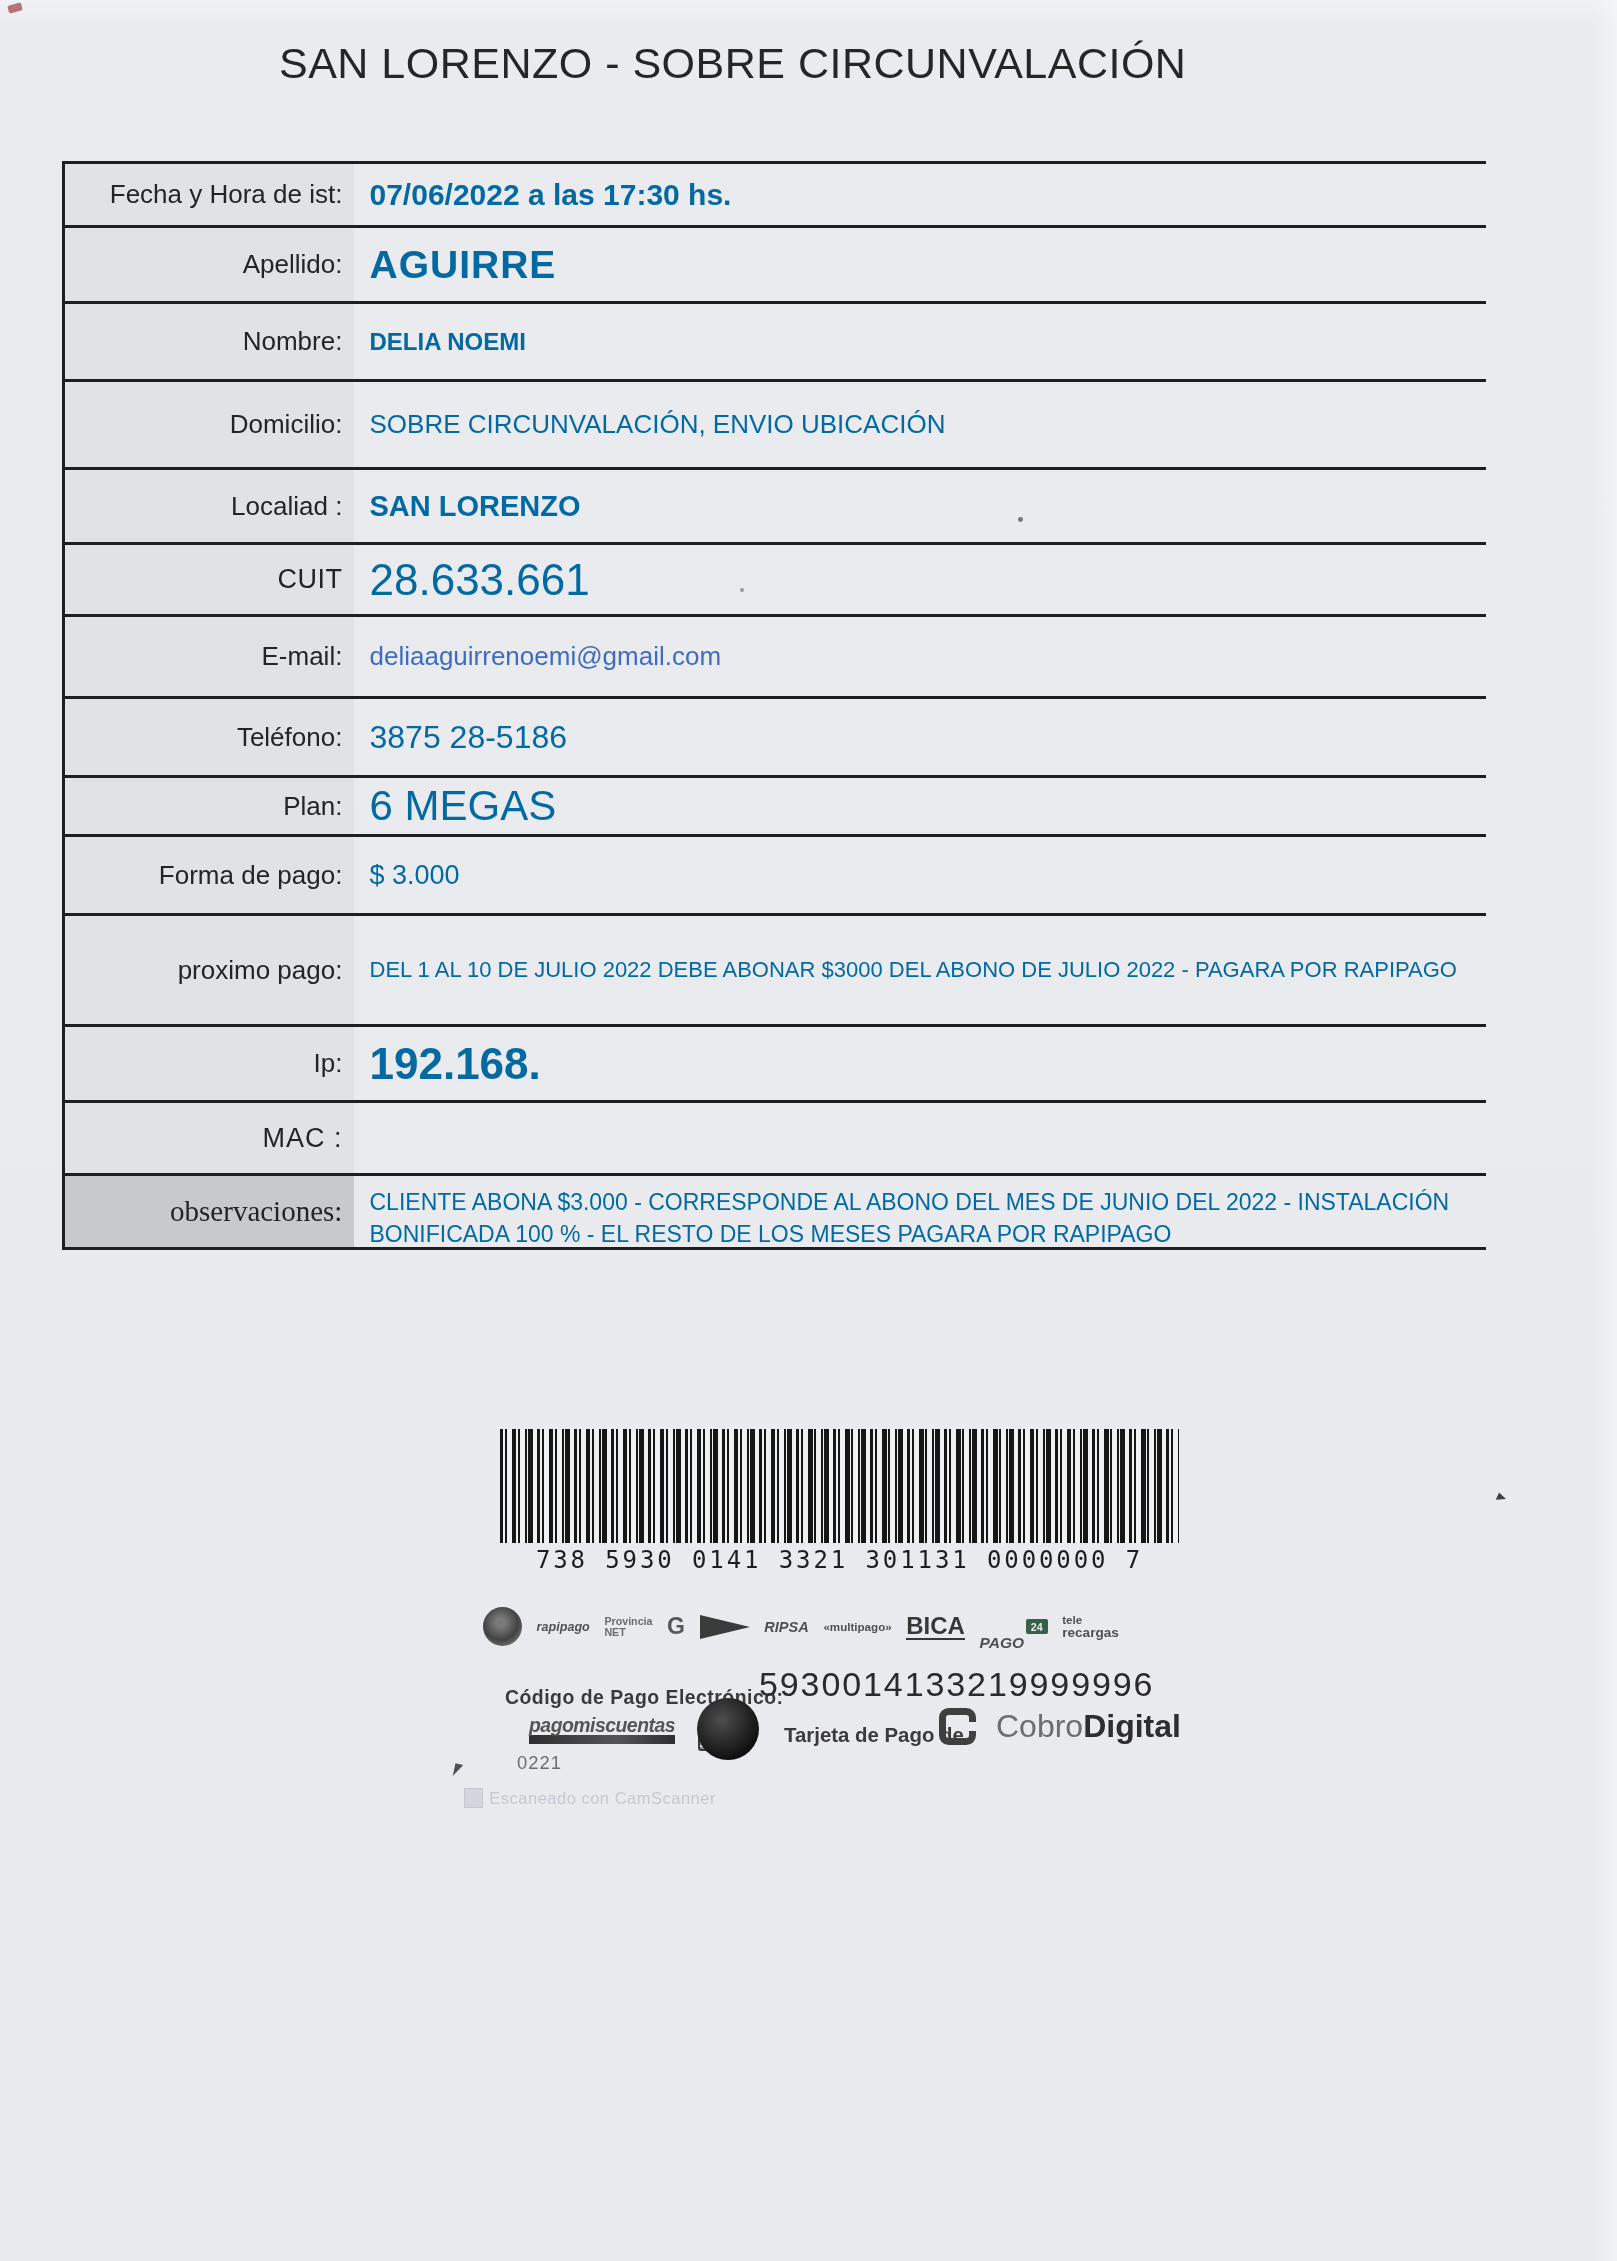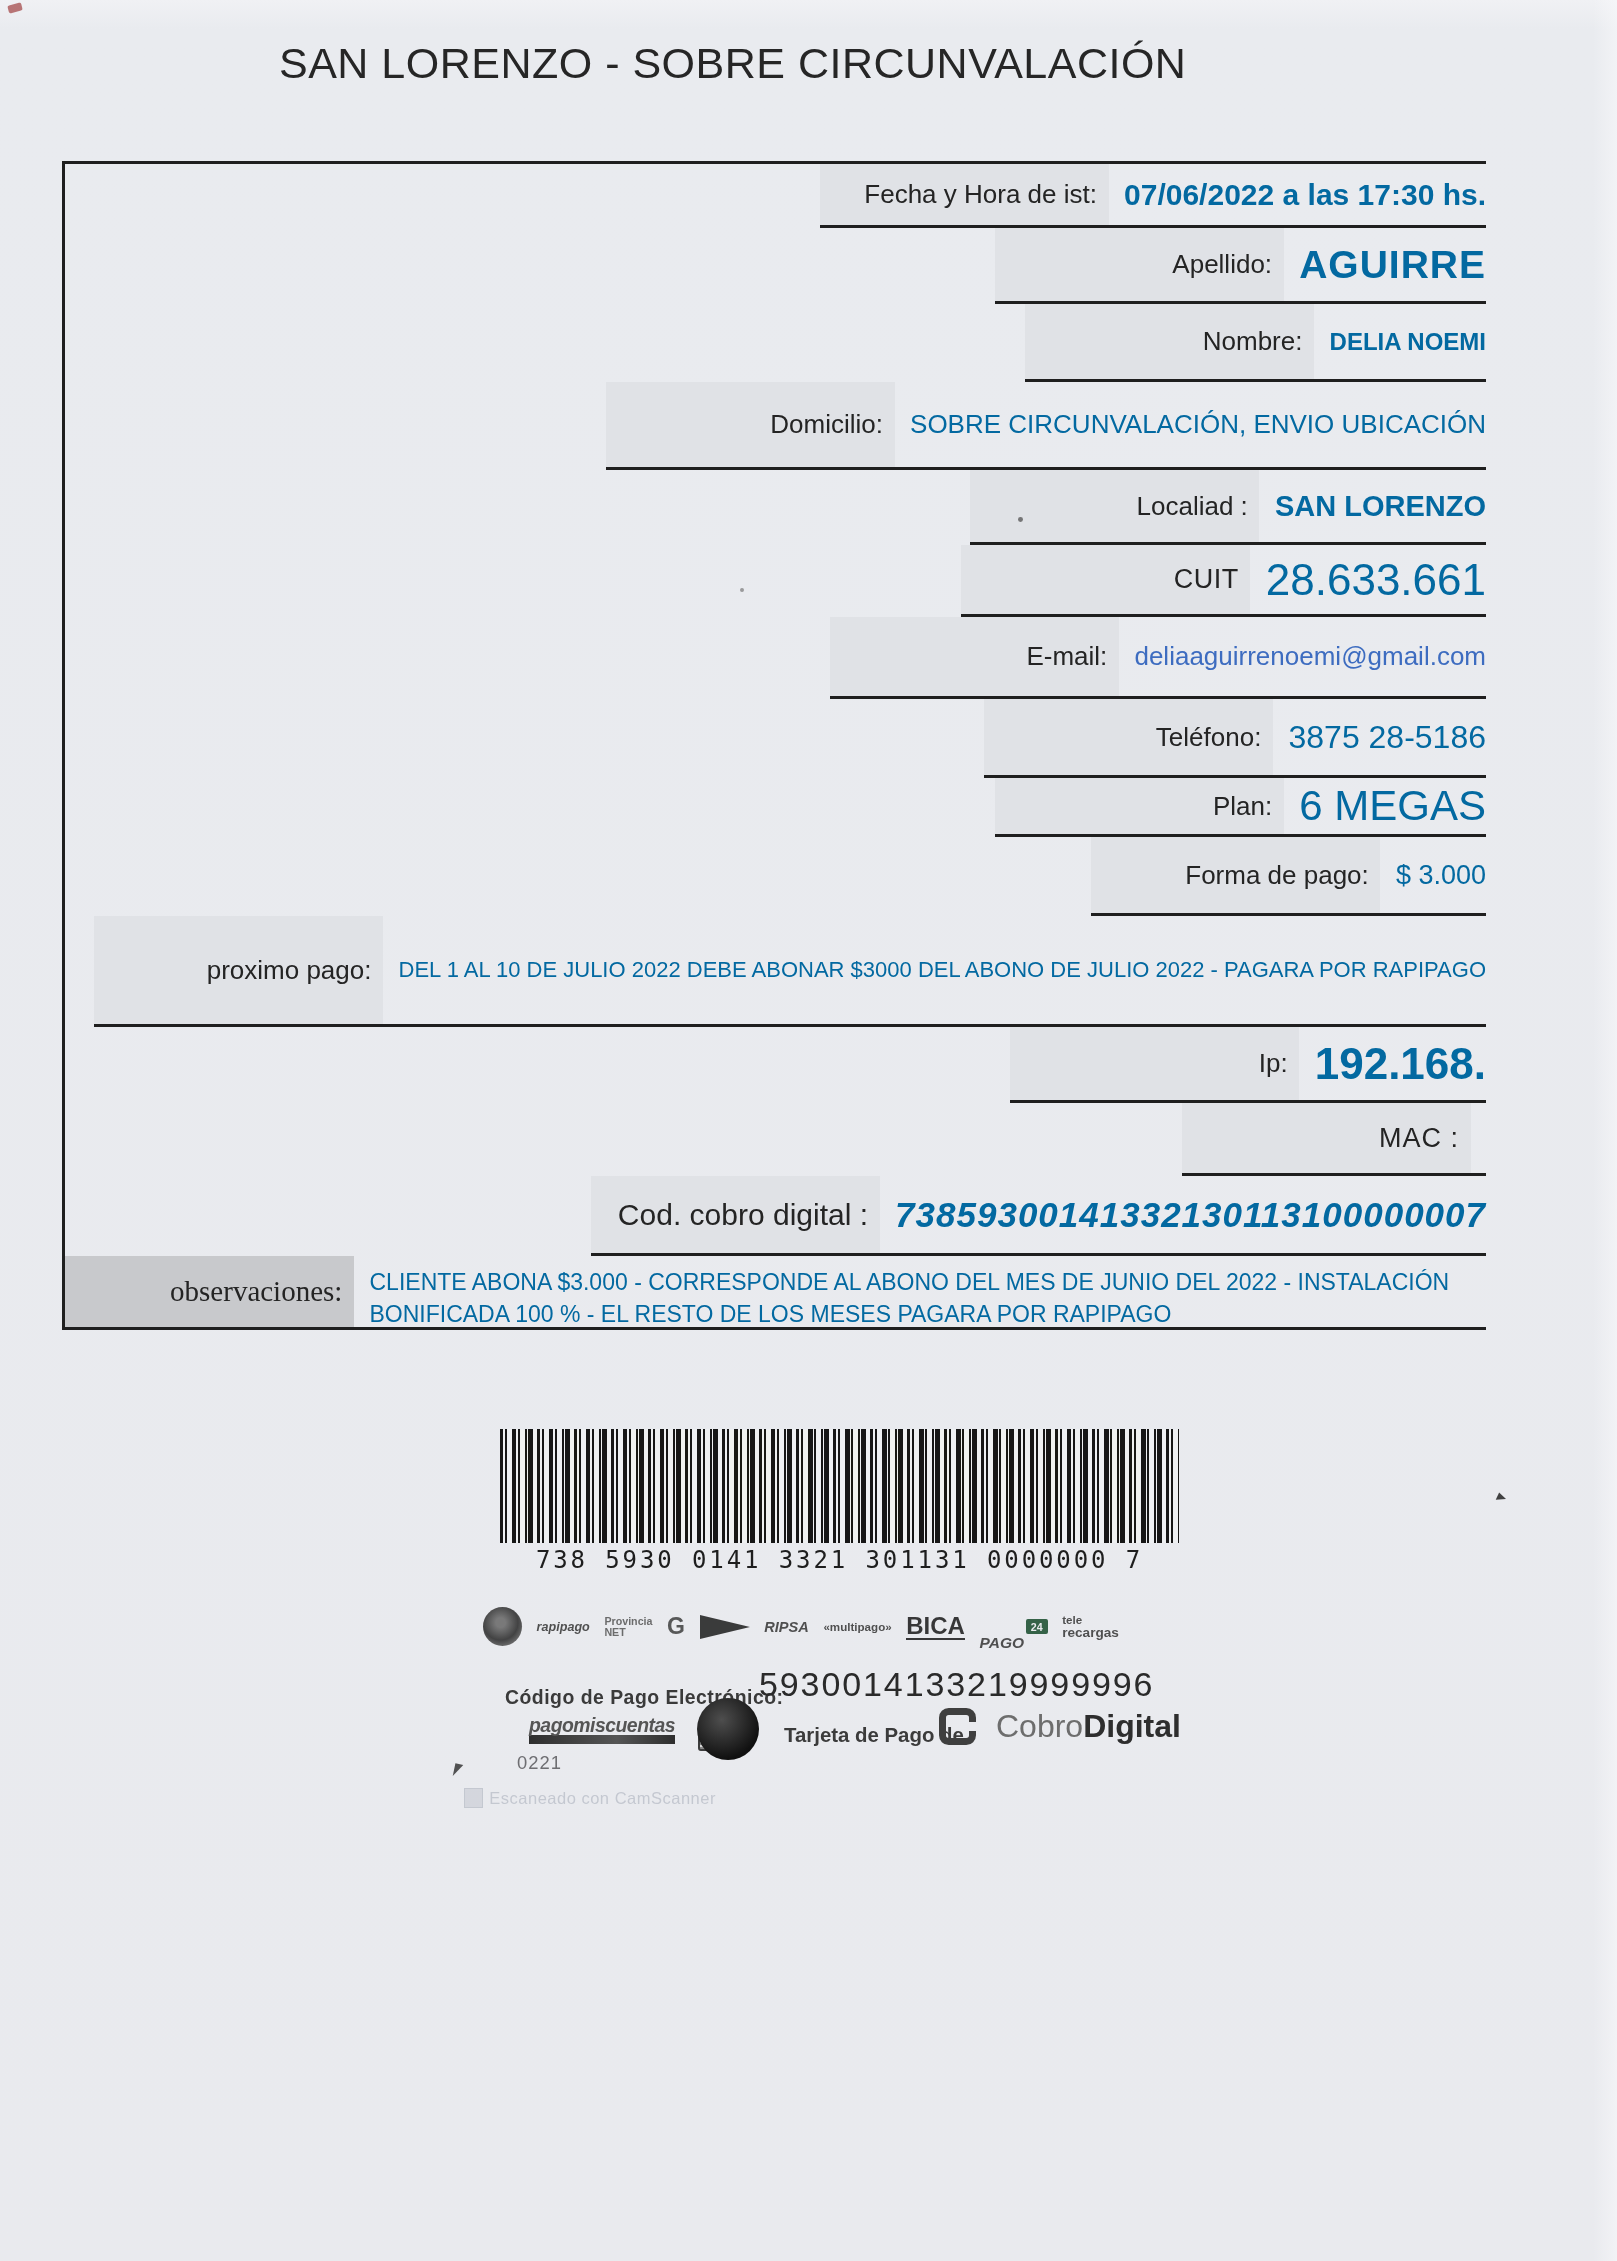--- a/index.html
+++ b/index.html
@@ -16,21 +16,21 @@
   .page-title{
     position:absolute;left:279px;top:39px;
     font-size:43px;letter-spacing:0.5px;color:#262626;font-weight:400;
     white-space:nowrap;
   }
 
   
   .form-table{
     position:absolute;left:62px;top:161px;width:1421px;
     border-top:3.9px solid #1f1f1f;border-left:3.9px solid #1f1f1f;
-    display:flex;flex-direction:column;align-items:flex-end;
+    display:flex;flex-direction:column;
   }
   .frow{display:flex;border-bottom:3.9px solid #1f1f1f;box-sizing:border-box;}
   .cell-label{
     width:289px;flex:0 0 289px;background:#e0e2e6;
     display:flex;align-items:center;justify-content:flex-end;
     padding-right:11.6px;box-sizing:border-box;
     font-size:26px;color:#242424;text-align:right;white-space:nowrap;
   }
   .cell-value{
     flex:1;display:flex;align-items:center;padding-left:15.5px;box-sizing:border-box;
@@ -185,24 +185,20 @@
       <div class="cell-value">DEL 1 AL 10 DE JULIO 2022 DEBE ABONAR $3000 DEL ABONO DE JULIO 2022 - PAGARA POR RAPIPAGO</div>
     </div>
     <div class="frow r12">
       <div class="cell-label">Ip:</div>
       <div class="cell-value">192.168.</div>
     </div>
     <div class="frow r13">
       <div class="cell-label">MAC :</div>
       <div class="cell-value"></div>
     </div>
-    <div class="frow r14">
-      <div class="cell-label">Cod. cobro digital :</div>
-      <div class="cell-value">73859300141332130113100000007</div>
-    </div>
     <div class="frow r15">
       <div class="cell-label">observaciones:</div>
       <div class="cell-value">CLIENTE  ABONA $3.000  - CORRESPONDE AL ABONO DEL MES DE JUNIO DEL 2022  - INSTALACIÓN BONIFICADA 100 %  - EL RESTO DE LOS MESES PAGARA POR RAPIPAGO</div>
     </div>
   </div>
 
   <div class="barcode"></div>
   <div class="barcode-digits">738 5930 0141 3321 301131 0000000 7</div>
 
   <div class="logo-strip">

